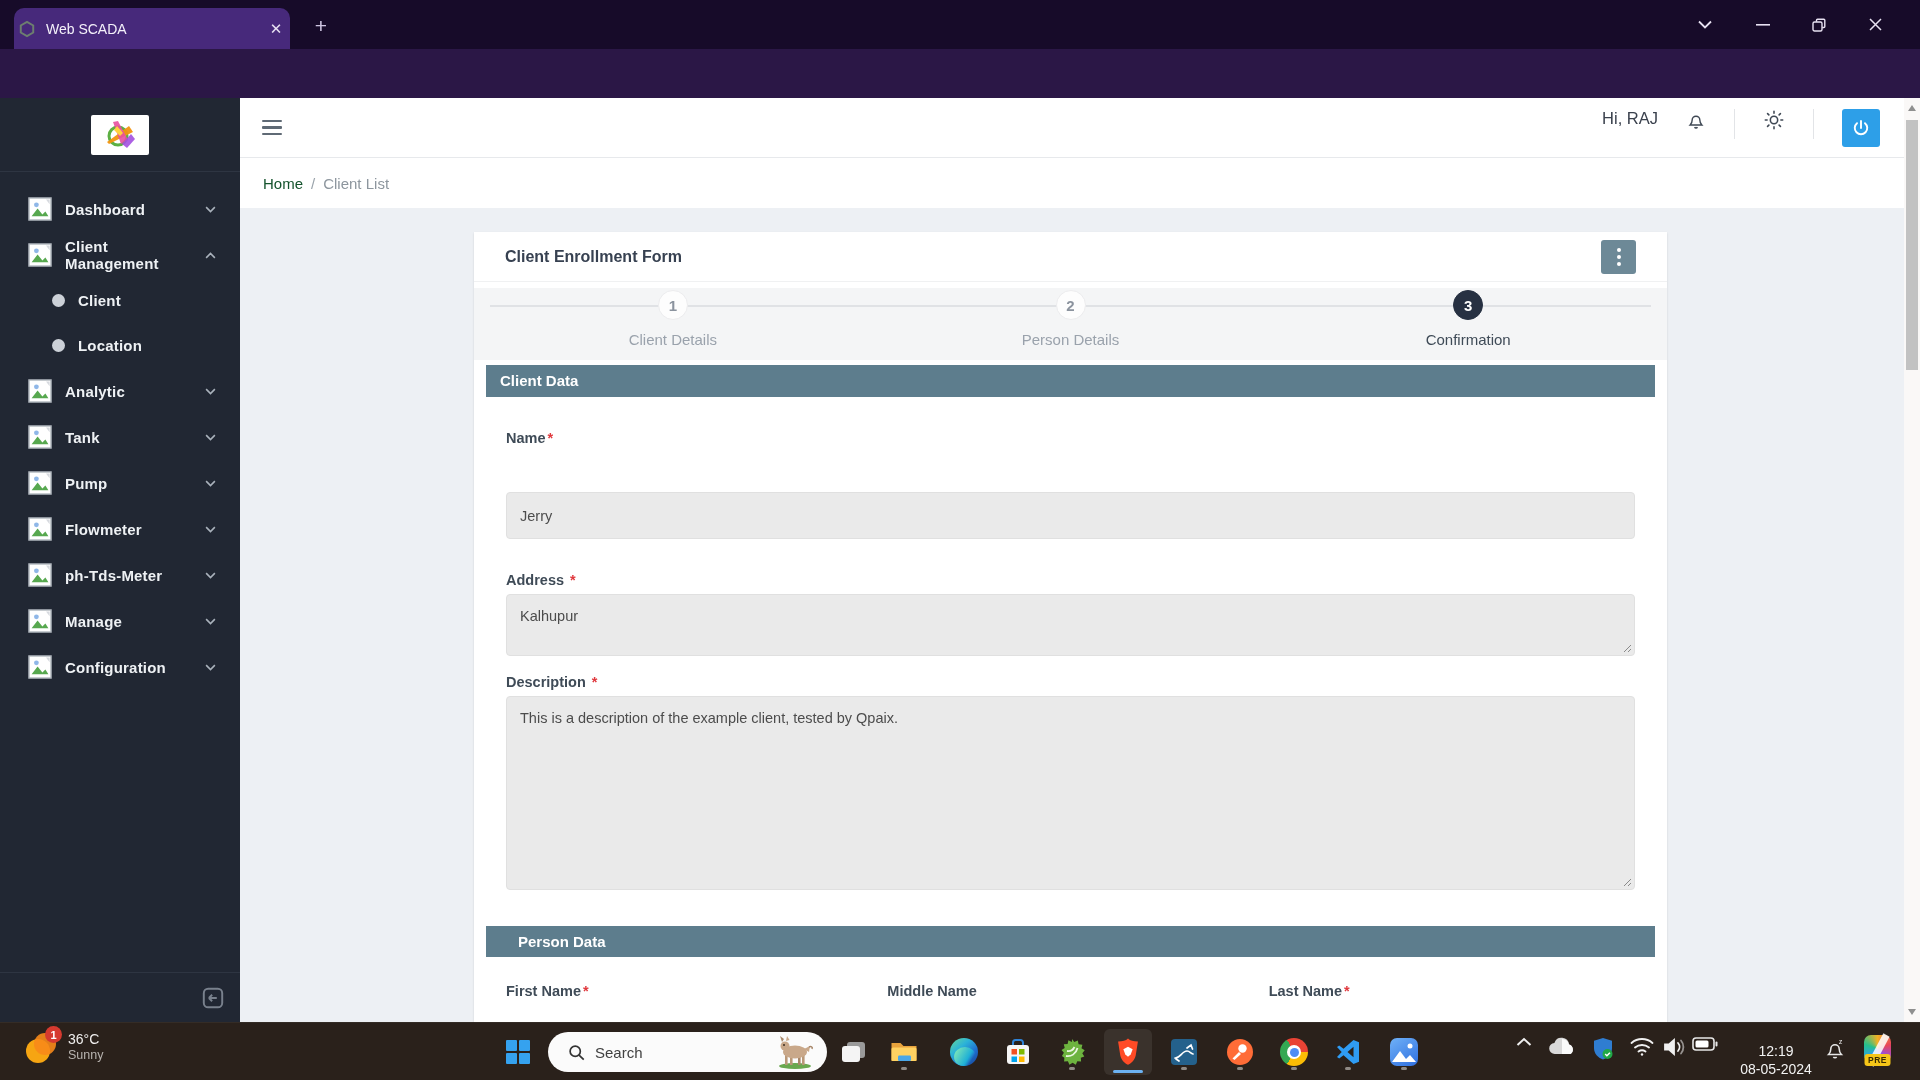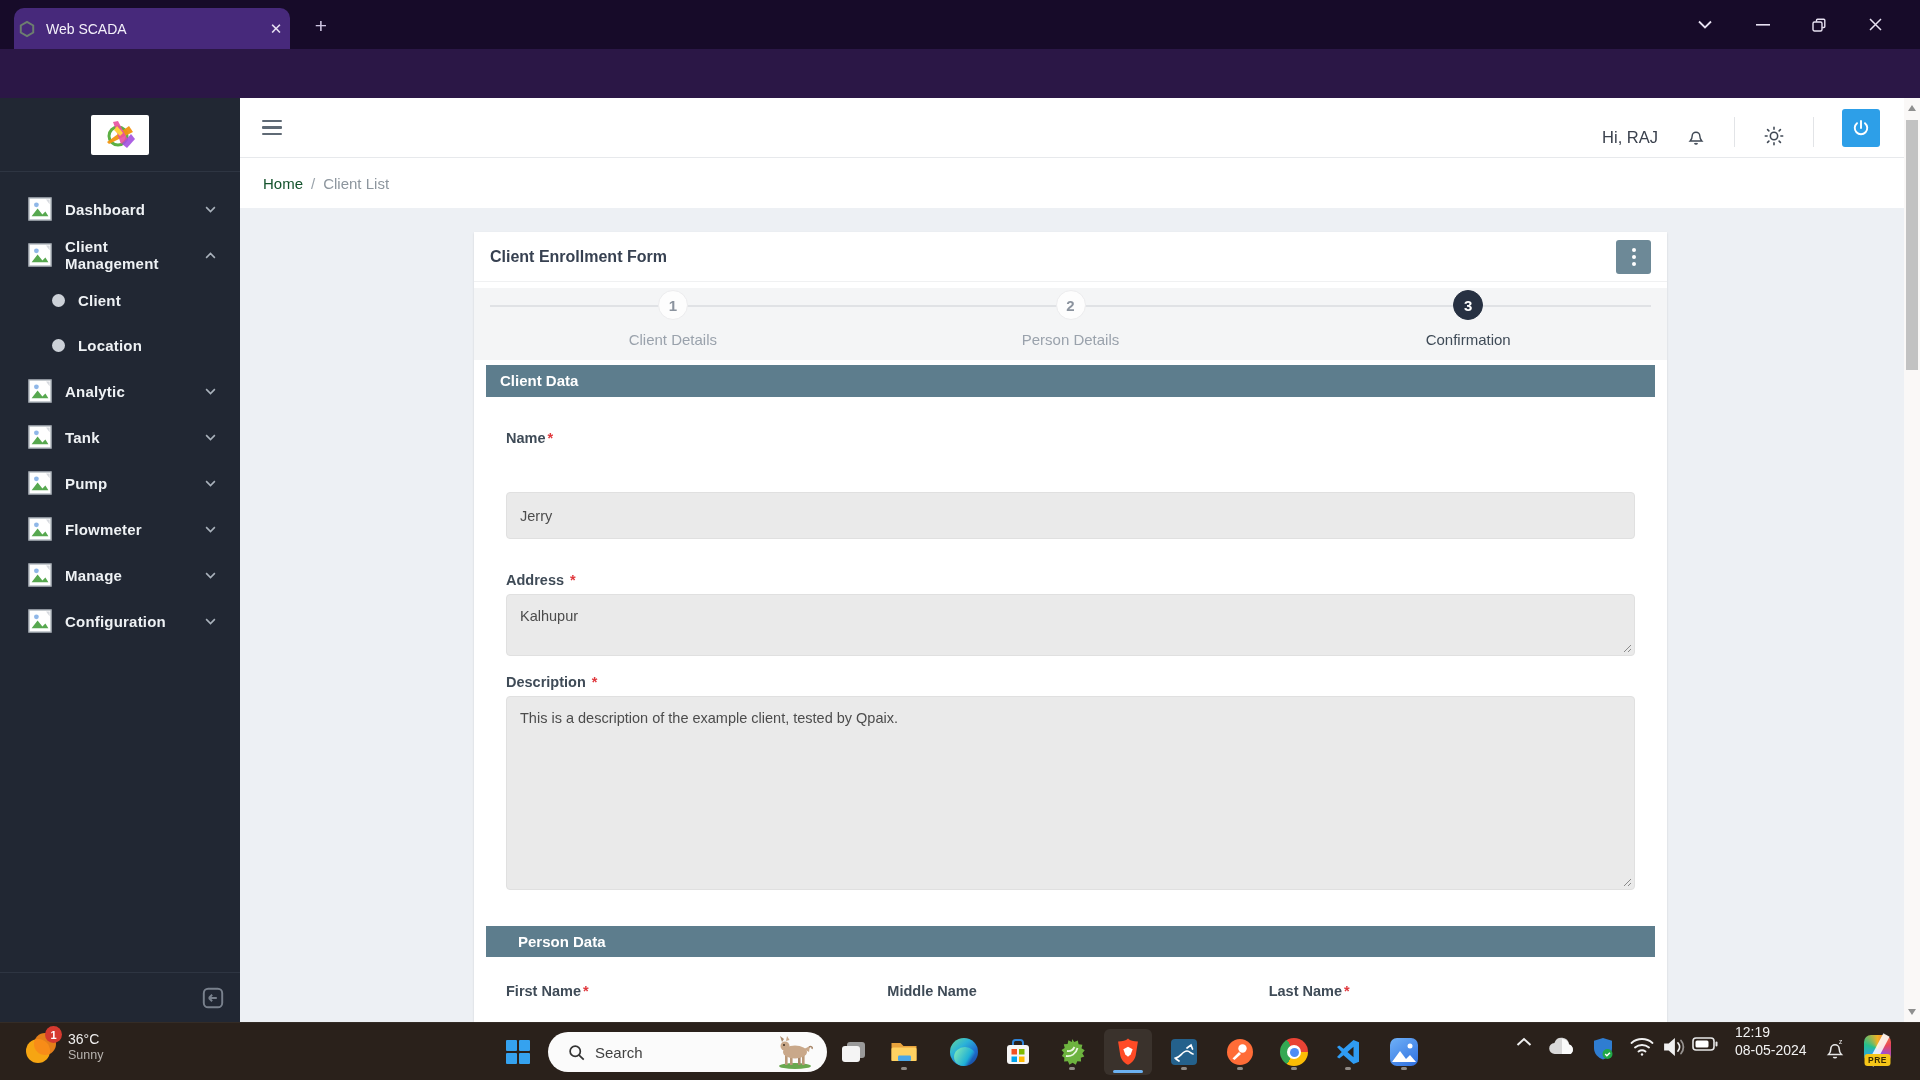--- a/index.html
+++ b/index.html
@@ -45,35 +45,35 @@
   .bullet { width:13px; height:13px; border-radius:50%; background:#ccd1d8; flex:0 0 auto; }
   .sidebar-foot { position:absolute; left:0; bottom:0; width:100%; height:50px; border-top:1px solid #2e3542;
                   display:flex; align-items:center; justify-content:flex-end; padding-right:14px; }
 
   
   .main { position:absolute; left:240px; top:98px; width:1664px; height:924px; background:#edf0f4; }
   .appheader { position:absolute; left:0; top:0; width:100%; height:60px; background:#fff; border-bottom:1px solid #e7e9ec;
                display:flex; align-items:center; }
   .hamburger-a { margin-left:22px; display:flex; flex-direction:column; gap:4px; }
   .hamburger-a i { display:block; width:20px; height:2.5px; background:#5f6a75; border-radius:1px; }
-  .header-right { margin-left:auto; display:flex; align-items:flex-end; margin-right:24px; gap:28px; }
+  .header-right { margin-left:auto; display:flex; align-items:flex-start; margin-right:24px; gap:28px; }
   .greeting { font-size:16.5px; color:#3a414d; }
   .vdiv { width:1px; height:30px; background:#e2e4e7; }
   .power-btn { width:38px; height:38px; background:#2d9fe8; border-radius:3px; display:flex; align-items:center; justify-content:center; }
 
   .breadcrumb-bar { position:absolute; left:0; top:60px; width:100%; height:50px; background:#fff;
                     display:flex; align-items:center; padding-left:23px; gap:8px; font-size:15px; }
   .bc-home { color:#14532d; }
   .bc-sep  { color:#9aa3ab; }
   .bc-cur  { color:#8d969e; }
 
   .content { position:absolute; left:0; top:110px; width:100%; height:814px; background:#edf0f4; overflow:hidden; }
   .card { position:absolute; left:234px; top:24px; width:1193px; height:790px; background:#fff;
           box-shadow:0 1px 2px rgba(0,0,0,.12); overflow:hidden; }
-  .card-header { height:50px; border-bottom:1px solid #f0f1f2; display:flex; align-items:center; padding:0 16px; }
+  .card-header { height:50px; border-bottom:1px solid #f0f1f2; display:flex; align-items:center; padding:0 31px; }
   .card-title { font-size:16px; font-weight:700; color:#374151; }
   .kebab-btn { margin-left:auto; width:35px; height:34px; background:#6d8997; border-radius:3px;
                display:flex; flex-direction:column; align-items:center; justify-content:center; gap:3px; }
   .kebab-btn i { width:4px; height:4px; background:#fff; border-radius:50%; }
 
   .stepper { position:relative; margin-top:6px; height:72px; background:#f4f5f6; display:flex; }
   .stepper-line { position:absolute; left:16px; right:16px; top:17px; height:2px; background:#e0e2e5; }
   .step { flex:1; display:flex; flex-direction:column; align-items:center; position:relative; }
   .step-circle { width:30px; height:30px; border-radius:50%; background:#fdfdfd; border:1px solid #ececee;
                  color:#8b939e; font-size:15px; font-weight:700; display:flex; align-items:center; justify-content:center;
@@ -138,21 +138,21 @@
   .edge-ico { width:28px; height:28px; border-radius:50%; background:linear-gradient(140deg,#5fd3a0 5%,#2bb3d8 35%,#1f6fd0 65%,#15418f 100%); position:relative; overflow:hidden; }
   .edge-ico::after { content:""; position:absolute; left:4px; top:9px; width:22px; height:20px; border-radius:50%;
                      background:linear-gradient(120deg,#8ef0b2, #1fb0d6 60%, transparent 75%); }
   .photos-ico { position:relative; width:28px; height:28px; border-radius:7px; background:linear-gradient(145deg,#6fb1f7,#2f6fe0); overflow:hidden; }
   .copilot { position:relative; width:27px; height:27px; border-radius:7px;
              background:conic-gradient(#f2b124,#e8445a,#8a4ff0,#2f9cf4,#25c08c,#f2b124); }
   .copilot::after { content:""; position:absolute; left:11px; top:-2px; width:7px; height:34px; background:rgba(255,255,255,.85); transform:rotate(28deg); }
   .pre-badge { position:absolute; left:50%; transform:translateX(-50%); bottom:-4px; background:#f5c518; color:#3a2c00;
                font-size:8.5px; font-weight:700; padding:1px 4px; border-radius:3px; letter-spacing:.5px; z-index:2; }
   .tray-ico { position:absolute; top:14px; display:flex; align-items:center; justify-content:center; }
-  .clock { position:absolute; left:1735px; top:0; width:82px; text-align:left; color:#f2f2f2; font-size:14px; line-height:18px; }
+  .clock { position:absolute; left:1735px; top:19px; width:82px; text-align:center; color:#f2f2f2; font-size:14px; line-height:18px; }
 </style>
 </head>
 <body>
 
 <div class="tabbar">
   <div class="tab">
     <span>
       <svg width="18" height="18" viewBox="0 0 24 24">
           <path d="M12 2.5l8.3 4.8v9.4L12 21.5l-8.3-4.8V7.3z" fill="none" stroke="#6d7f6f" stroke-width="2.6"></path>
         </svg>
@@ -371,20 +371,36 @@
           </svg>
         </span>
       <span class="menu-label">Flowmeter</span>
       <span class="chev">
           <svg width="11" height="7" viewBox="0 0 12 8">
             <path d="M1 1.3l5 5 5-5" fill="none" stroke="#aab2bc" stroke-width="1.8"></path>
           </svg>
         </span>
     </div>
 
+    <div class="menu-item">
+      <span class="icon-box">
+          <svg width="24" height="24" viewBox="0 0 20 20">
+            <rect x=".8" y=".8" width="18.4" height="18.4" fill="#fff" stroke="#aeb4bb" stroke-width="1.2"></rect>
+            <path d="M15 2h3v4z" fill="#d7dadf"></path>
+            <path d="M3 16l5-6.5 4 5 2.5-2.5 2.5 4z" fill="#57a84f"></path>
+            <circle cx="7" cy="6.5" r="2" fill="#8fb7e8"></circle>
+          </svg>
+        </span>
+      <span class="menu-label">ph-Tds-Meter</span>
+      <span class="chev">
+          <svg width="11" height="7" viewBox="0 0 12 8">
+            <path d="M1 1.3l5 5 5-5" fill="none" stroke="#aab2bc" stroke-width="1.8"></path>
+          </svg>
+        </span>
+    </div>
 
     <div class="menu-item">
       <span class="icon-box">
           <svg width="24" height="24" viewBox="0 0 20 20">
             <rect x=".8" y=".8" width="18.4" height="18.4" fill="#fff" stroke="#aeb4bb" stroke-width="1.2"></rect>
             <path d="M15 2h3v4z" fill="#d7dadf"></path>
             <path d="M3 16l5-6.5 4 5 2.5-2.5 2.5 4z" fill="#57a84f"></path>
             <circle cx="7" cy="6.5" r="2" fill="#8fb7e8"></circle>
           </svg>
         </span>

